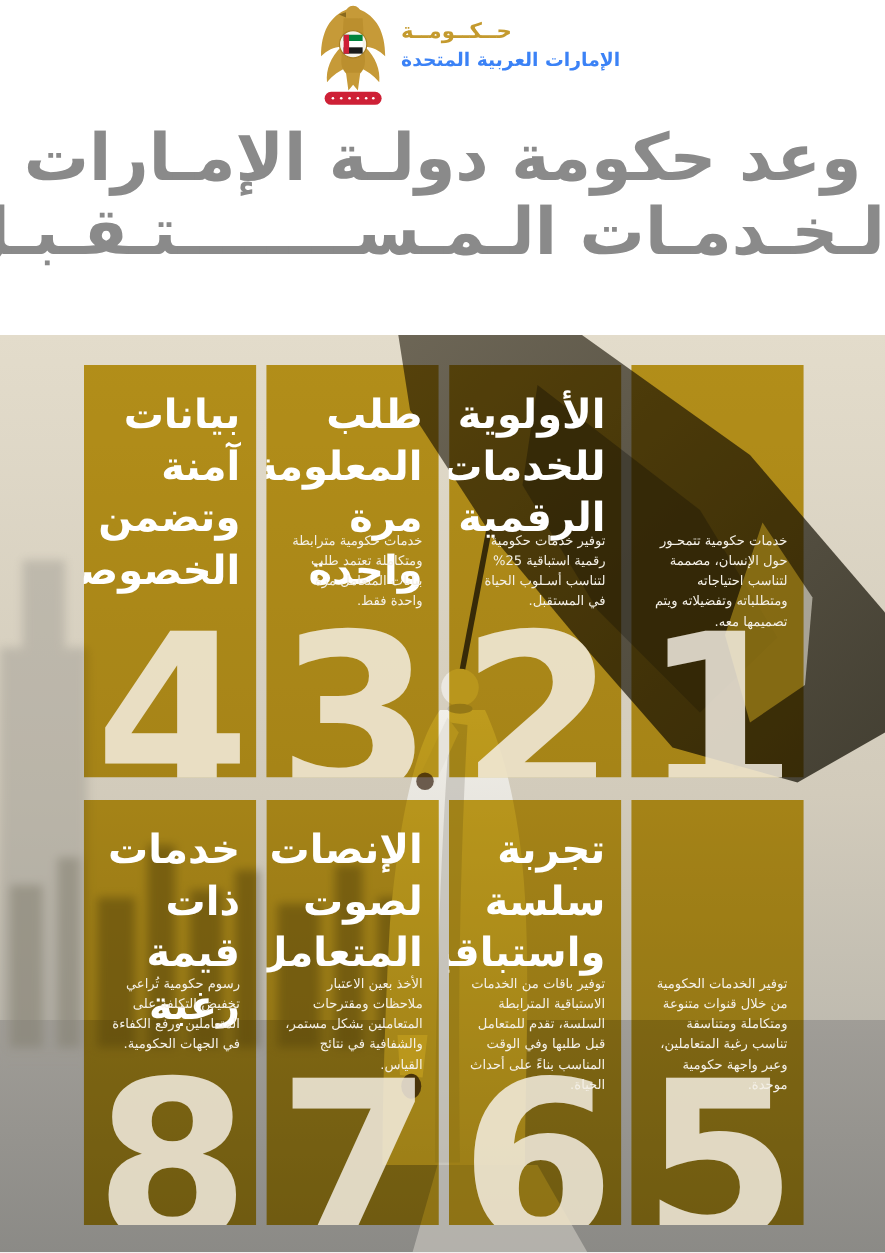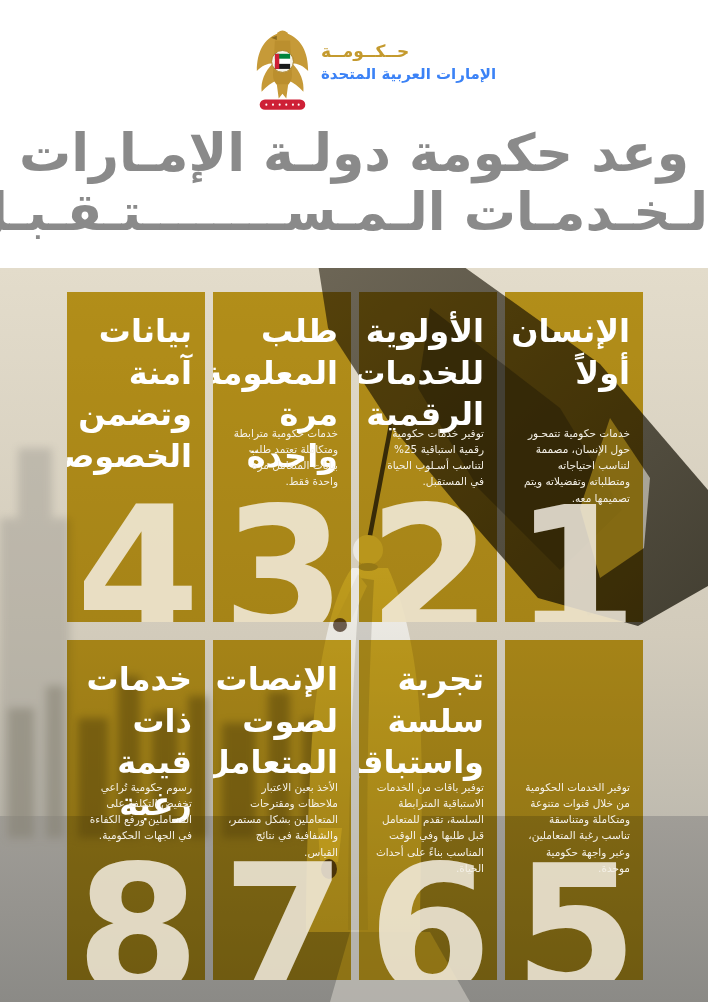--- a/index.html
+++ b/index.html
@@ -1,21 +1,21 @@
 <!DOCTYPE html>
 <html lang="ar"><head>
 <meta charset="utf-8">
 <style>
   html,body{margin:0;padding:0;background:#ffffff;}
   body{font-family:"DejaVu Sans","Liberation Sans",sans-serif;}
   .poster{position:relative;width:708px;height:1002px;background:#ffffff;overflow:hidden;}
 
   
   .header{position:absolute;top:0;left:0;right:0;text-align:center;}
-  .lockup{display:flex;justify-content:center;align-items:flex-start;gap:10px;padding-top:26px;margin-left:42px;}
+  .lockup{display:flex;justify-content:center;align-items:flex-start;gap:10px;margin-left:42px;}
   .gov-text{direction:rtl;text-align:left;margin-top:14px;}
   .gov-line1{color:#c49a2e;font-size:17px;font-weight:bold;line-height:1.4;}
   .gov-line2{color:#3b82f6;font-size:15px;font-weight:bold;line-height:1.4;}
   .title{direction:rtl;margin-top:12px;color:#8a8a8a;font-weight:bold;font-size:52px;line-height:1.13;}
   .title div{white-space:nowrap;}
 
   
   .photo{position:absolute;top:268px;left:0;width:708px;height:734px;}
 
   
@@ -142,21 +142,20 @@
     </div>
     <div class="title">
       <div>وعد حكومة دولـة الإمـارات</div>
       <div>لـخـدمـات الـمـســــــــتـقـبـل</div>
     </div>
   </div>
 
   <div class="card row-top col-3">
     <div class="card-bg"></div>
     <div class="card-num">1</div>
-    <h3 class="card-title">الإنسان أولاً</h3>
     <p class="card-desc">خدمات حكومية تتمحـور حول الإنسان، مصممة لتناسب احتياجاته ومتطلباته وتفضيلاته ويتم تصميمها معه.</p>
   </div>
   <div class="card row-top col-2">
     <div class="card-bg"></div>
     <div class="card-num">2</div>
     <h3 class="card-title">الأولوية للخدمات الرقمية</h3>
     <p class="card-desc">توفير خدمات حكومية رقمية استباقية 25% لتناسب أسـلوب الحياة في المستقبل.</p>
   </div>
   <div class="card row-top col-1">
     <div class="card-bg"></div>

